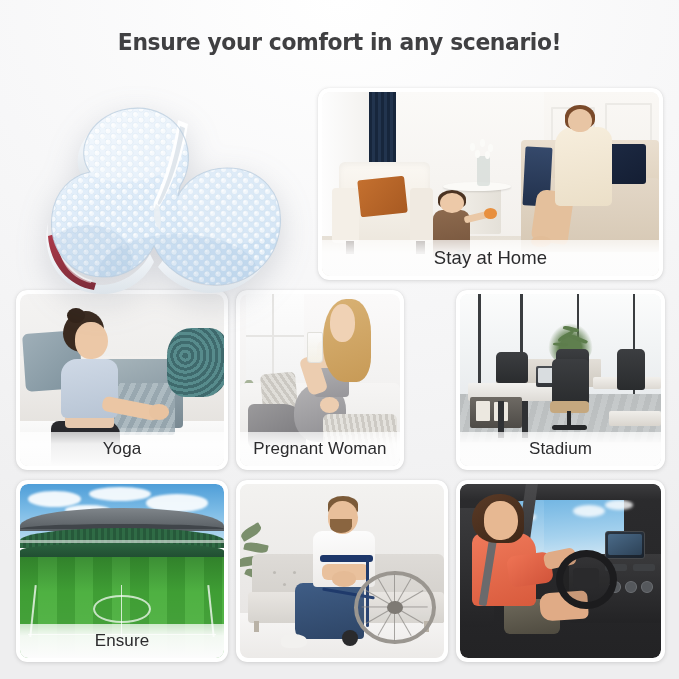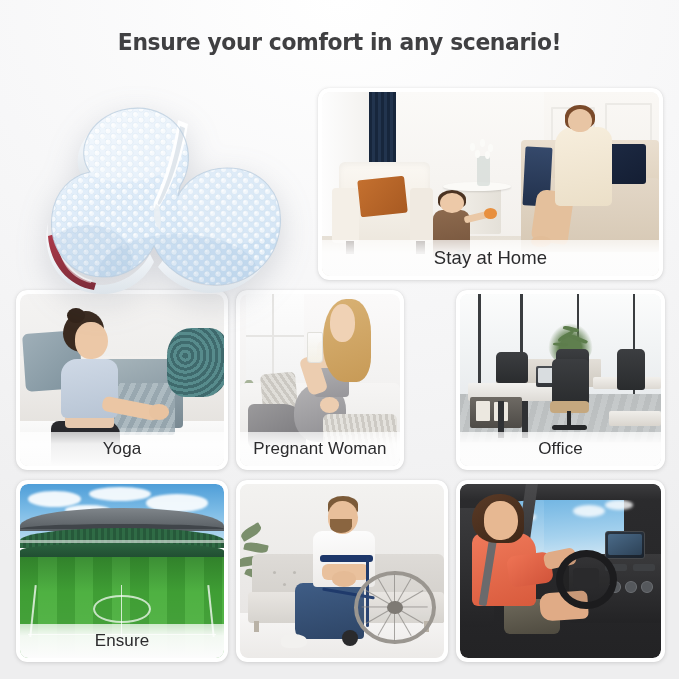--- a/index.html
+++ b/index.html
@@ -520,21 +520,21 @@
       <div class="office-monitor"></div>
       <div class="office-monitorscr"></div>
       <div class="office-chairback" style="left:46%;top:38%;width:18%;height:26%;"></div>
       <div class="office-chairseat" style="left:45%;top:62%;"></div>
       <div class="office-chairpost" style="left:53%;top:68%;"></div>
       <div class="office-chairbase" style="left:46%;top:76%;"></div>
       <div class="office-desk2"></div>
       <div class="office-chairback" style="left:78%;top:32%;width:14%;height:24%;"></div>
       <div class="office-desk3"></div>
     </div>
-    <div class="card-label">Office</div>
+    <div class="card-label">Stadium</div>
   </div>
 </div>
 
 <div class="card" id="card-stadium">
   <div class="card-inner">
     <div class="scene">
       <div class="std-sky"></div>
       <div class="std-cloud" style="left:4%;top:4%;width:26%;height:9%;"></div>
       <div class="std-cloud" style="left:34%;top:2%;width:30%;height:8%;"></div>
       <div class="std-cloud" style="left:62%;top:6%;width:30%;height:10%;"></div>

